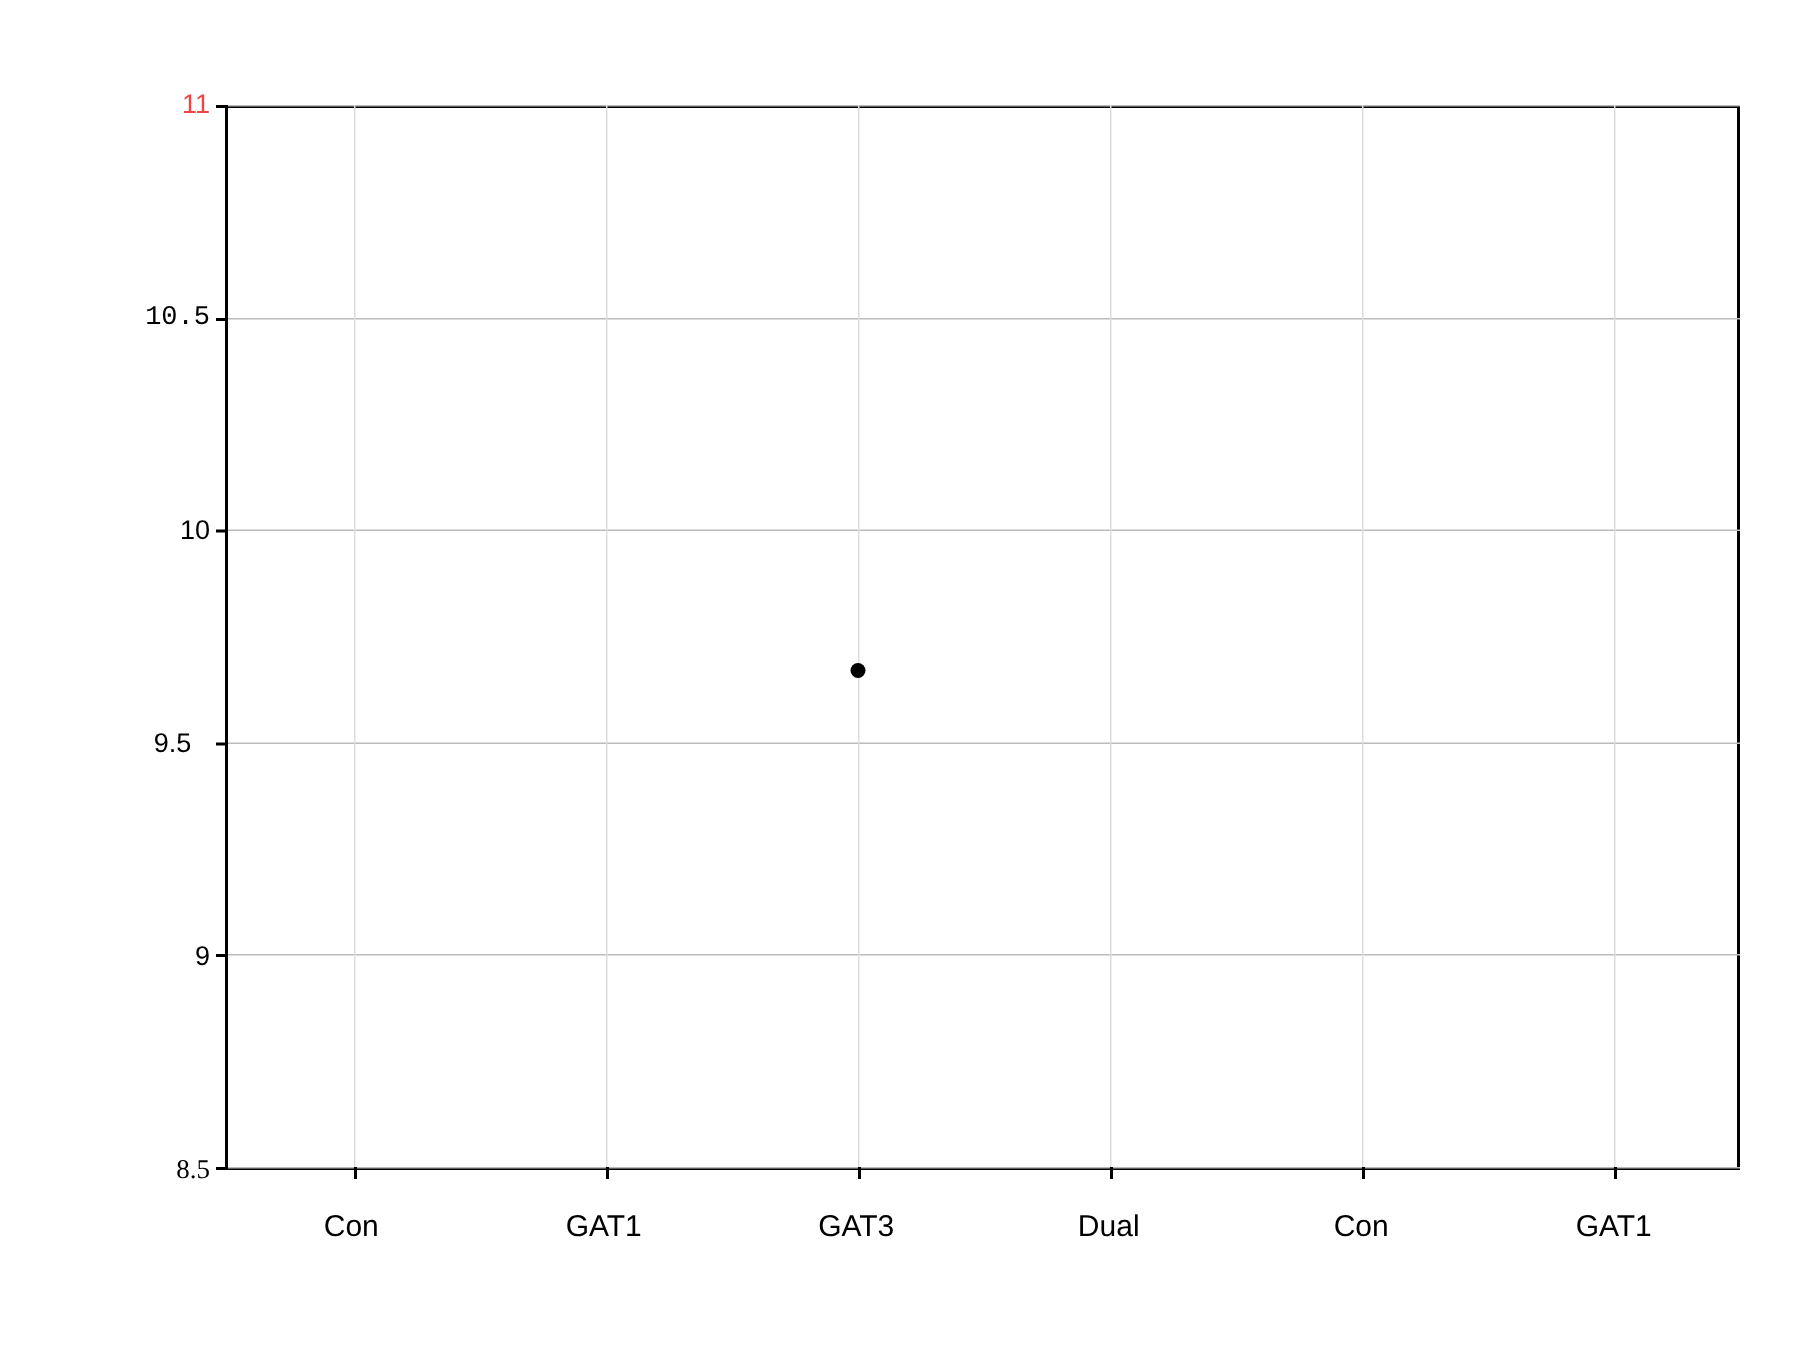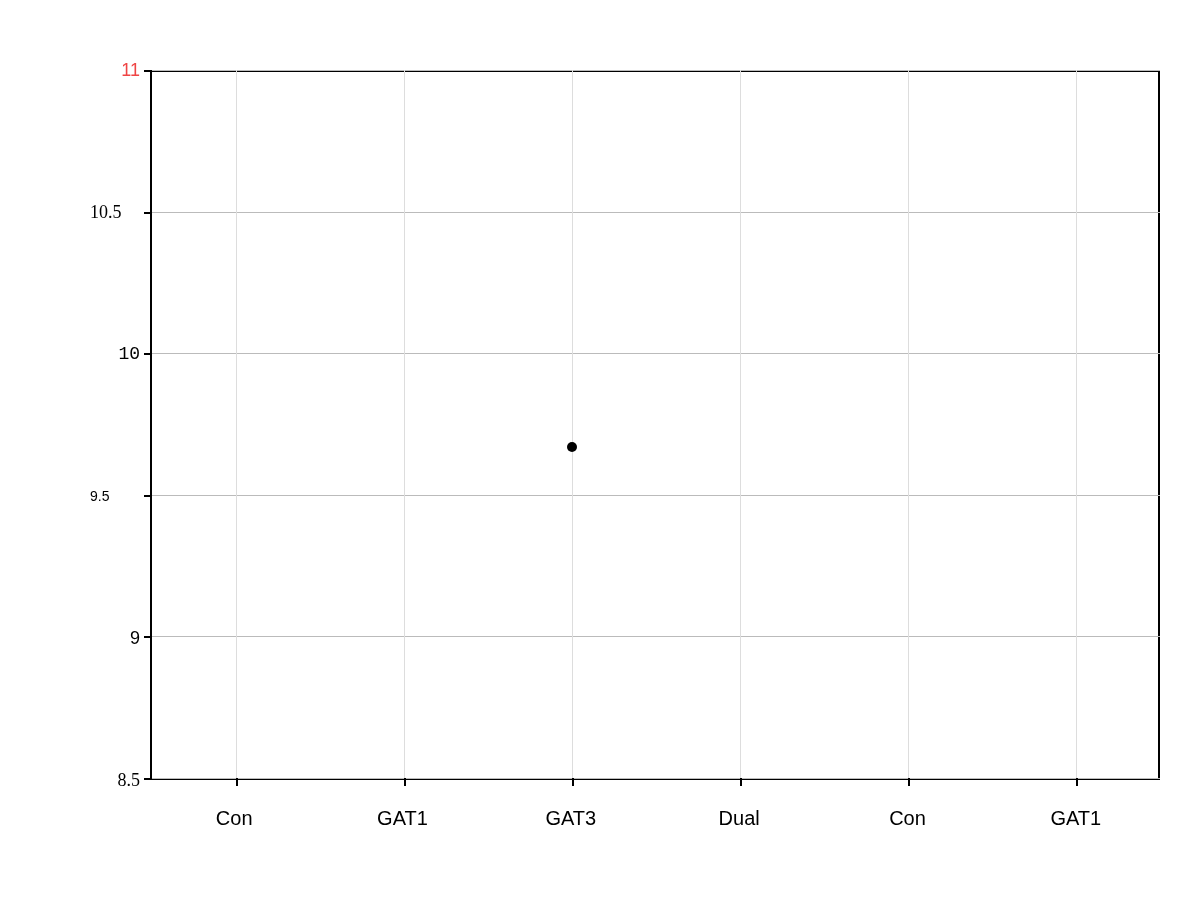--- a/index.html
+++ b/index.html
@@ -129,18 +129,18 @@
       <div class="x-label">GAT3</div>
       <div class="x-label">Dual</div>
       <div class="x-label">Con</div>
       <div class="x-label">GAT1</div>
     </div>
 
     <div id="y-tick-labels"></div>
 
   <div style="position: absolute; right: 1040px; top: 740px; transform: translateY(-50%); font-size: 18px; font-family: Liberation Serif, serif; color: rgb(0, 0, 0); width: 50px; text-align: right;">8.5</div>
       <div style="position: absolute; right: 1040px; top: 598px; transform: translateY(-50%); font-size: 18px; font-family: Arial, sans-serif; color: rgb(0, 0, 0); width: 50px; text-align: right;">9</div>
-      <div style="position: absolute; right: 1040px; top: 456px; transform: translateY(-50%); font-size: 14px; font-family: Arial, sans-serif; color: rgb(0, 0, 0); width: 50px; text-align: left;">9.5</div>
-      <div style="position: absolute; right: 1040px; top: 314px; transform: translateY(-50%); font-size: 18px; font-family: Liberation Mono, monospace; color: rgb(0, 0, 0); width: 50px; text-align: right;">10</div>
-      <div style="position: absolute; right: 1040px; top: 172px; transform: translateY(-50%); font-size: 18px; font-family: Liberation Serif, serif; color: rgb(0, 0, 0); width: 50px; ">10.5</div>
+      <div style="position: absolute; right: 1040px; top: 456px; transform: translateY(-50%); font-size: 18px; font-family: Arial, sans-serif; color: rgb(0, 0, 0); width: 50px; text-align: center;">9.5</div>
+      <div style="position: absolute; right: 1040px; top: 314px; transform: translateY(-50%); font-size: 18px; font-family: Liberation Sans, sans-serif; color: rgb(0, 0, 0); width: 50px; text-align: right;">10</div>
+      <div style="position: absolute; right: 1040px; top: 172px; transform: translateY(-50%); font-size: 18px; font-family: Liberation Mono, monospace; color: rgb(0, 0, 0); width: 50px; text-align: right;">10.5</div>
       <div style="position: absolute; right: 1040px; top: 30px; transform: translateY(-50%); font-size: 18px; font-family: Arial, sans-serif; color: #ef4444; width: 50px; text-align: right;">11</div>
     </div>
 </div>
 
 </body></html>

